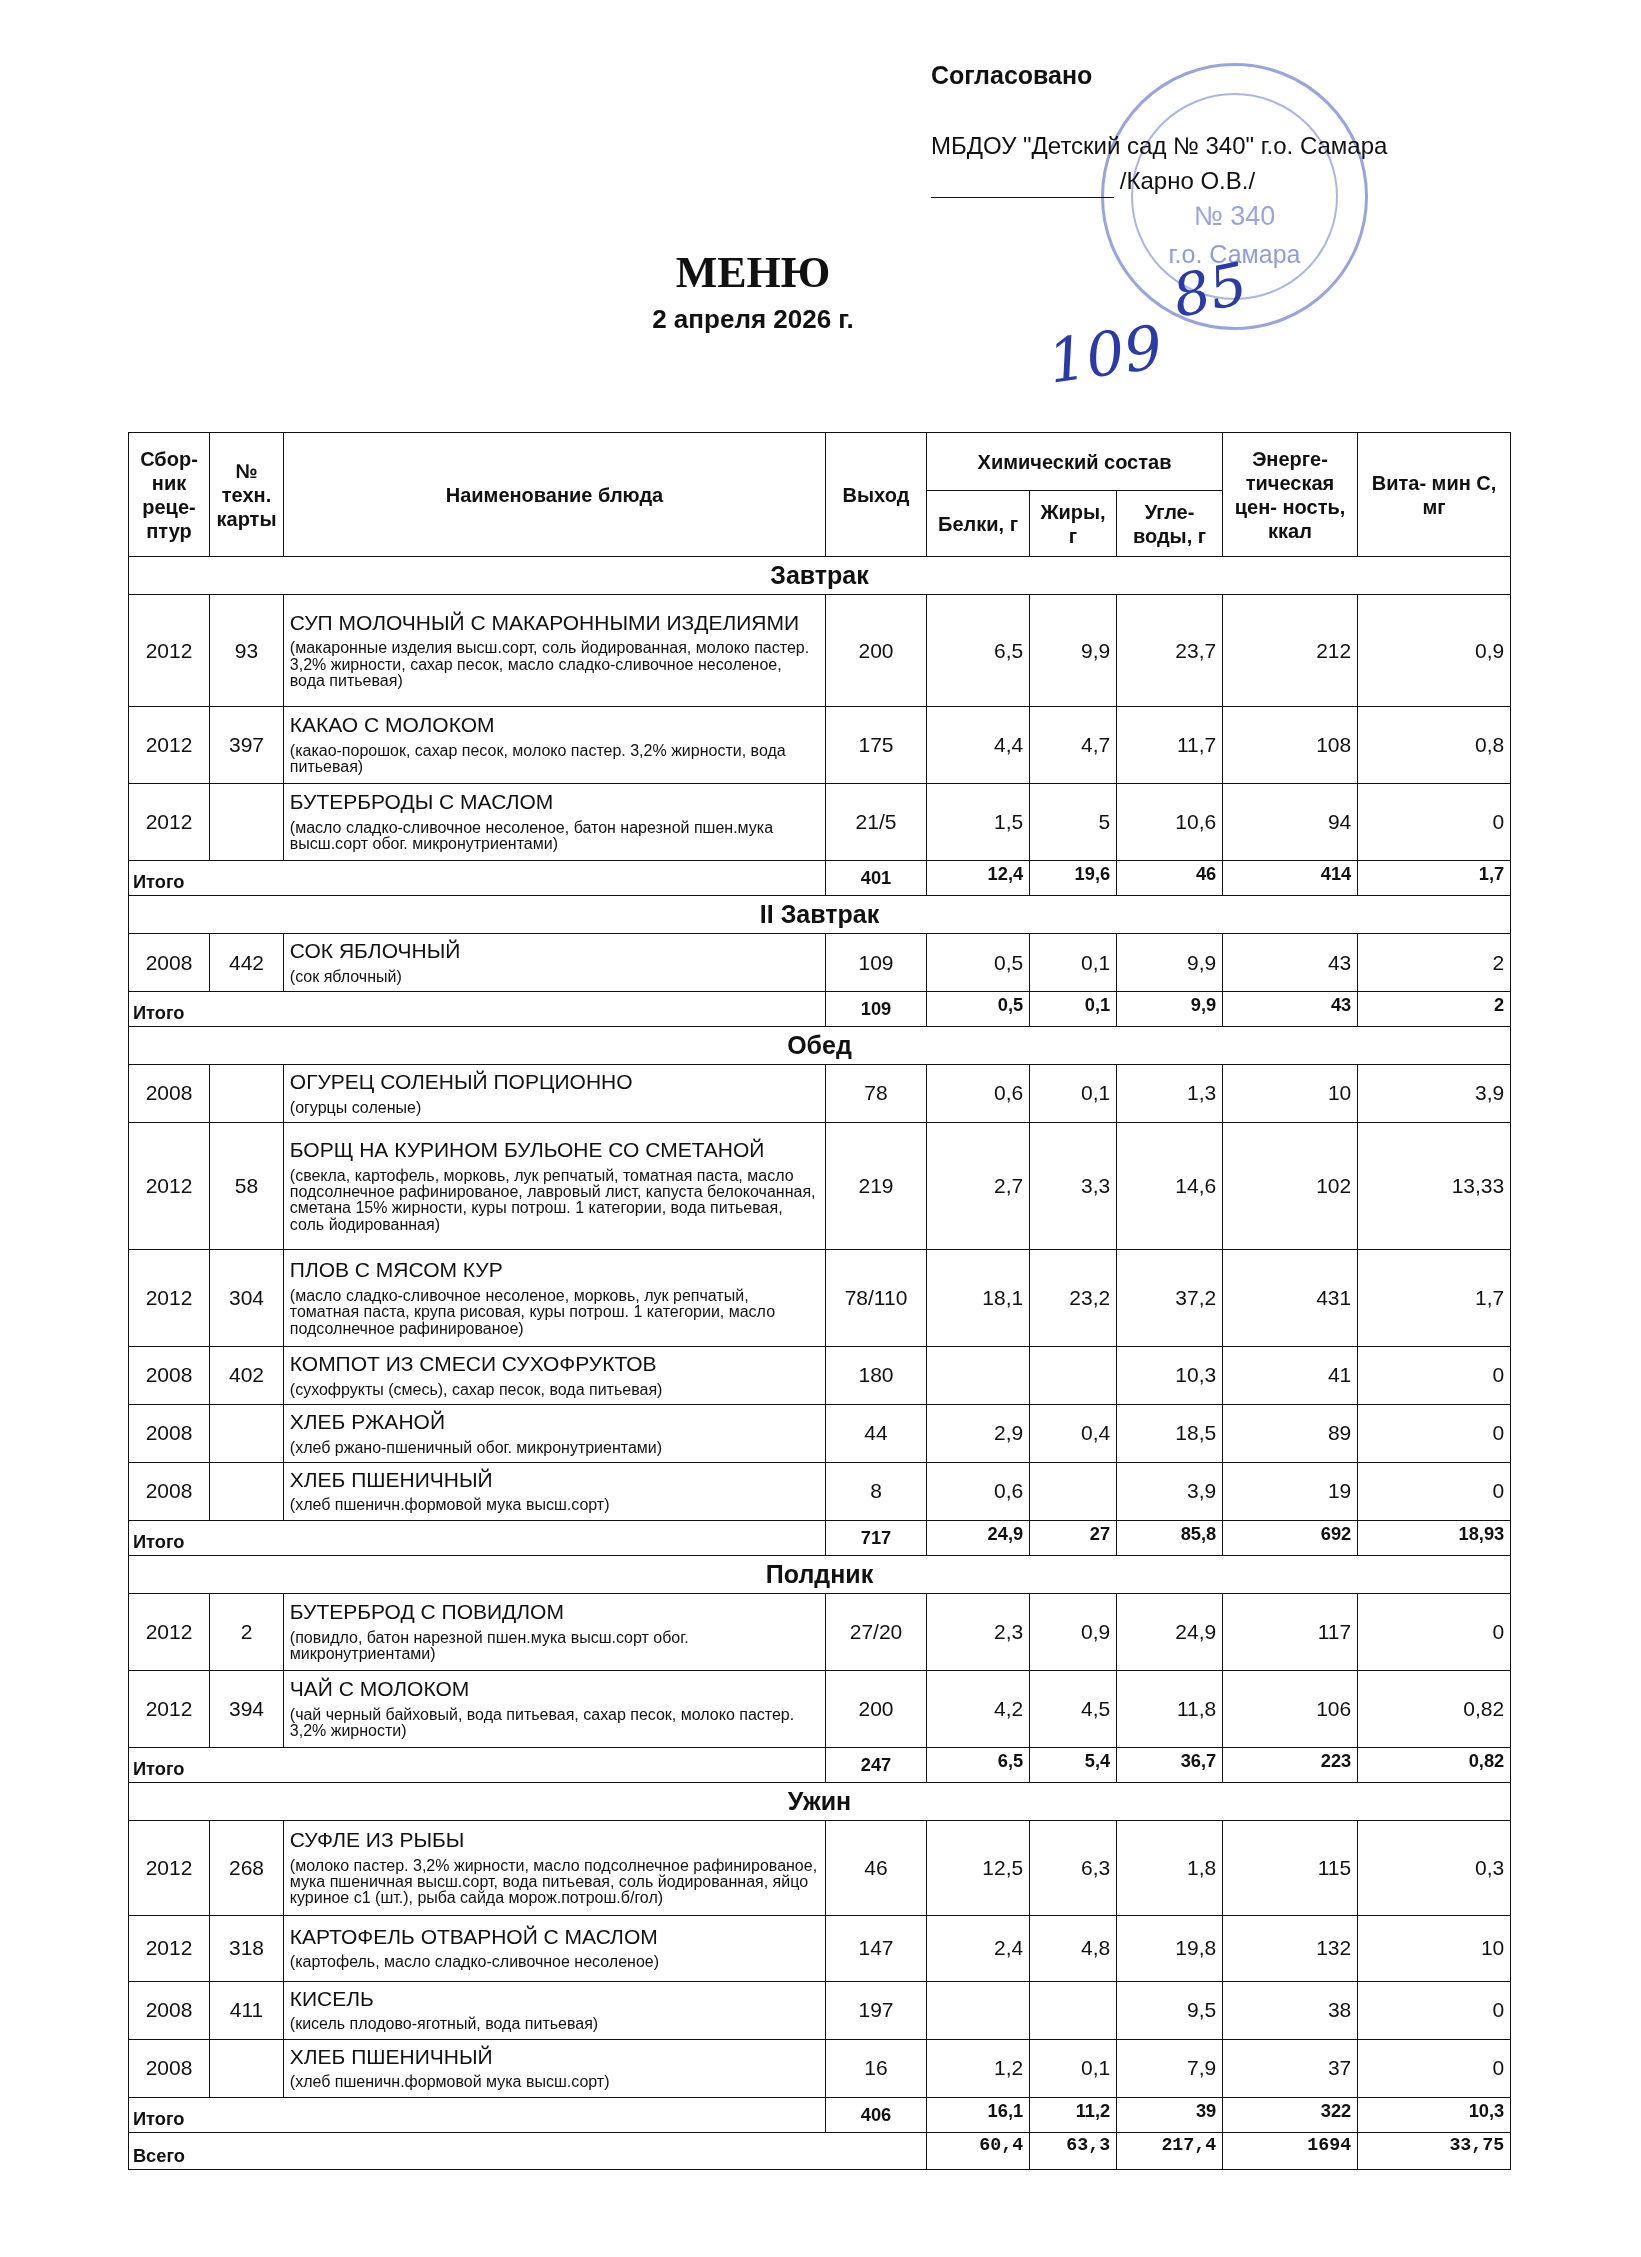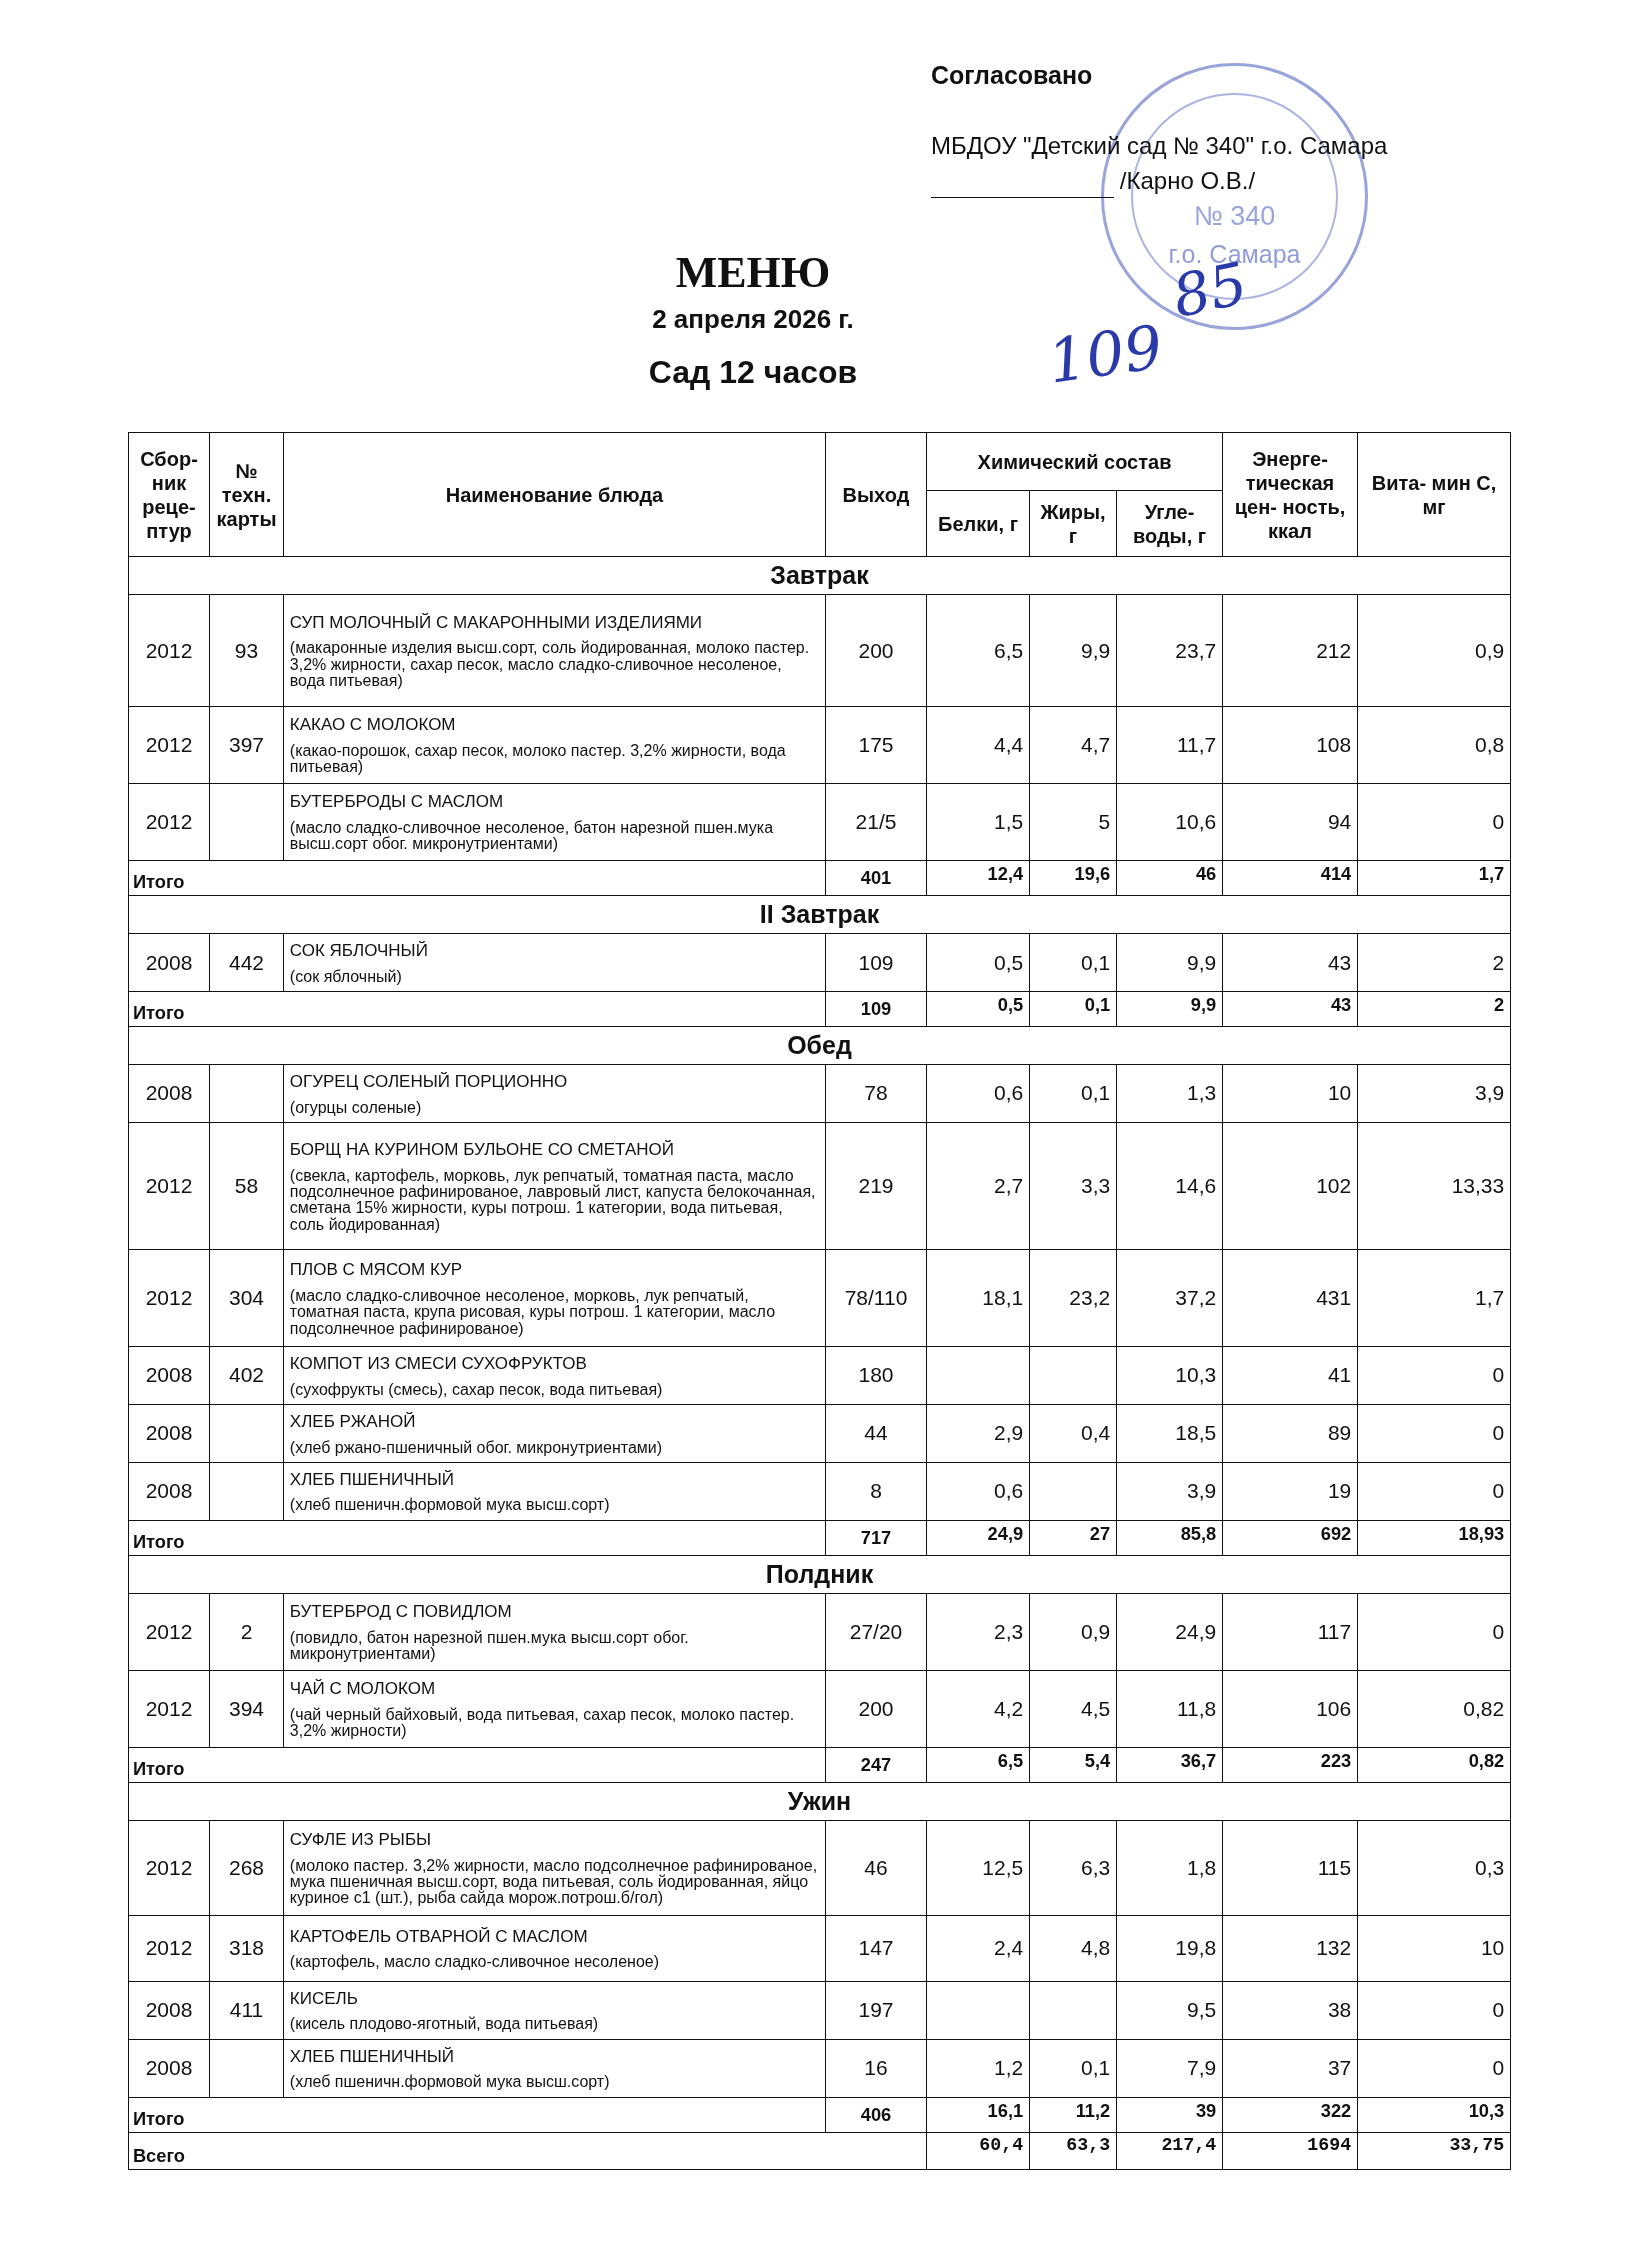--- a/index.html
+++ b/index.html
@@ -31,21 +31,21 @@
   .date { font-weight: bold; font-size: 26px; line-height: 39px; }
   .group { font-weight: bold; font-size: 32px; line-height: 58px; margin-top: 3.9px; }
 
   table.menu { position: absolute; left: 128px; top: 432px; width: 1383px;
                border-collapse: collapse; table-layout: fixed; }
   .menu td, .menu th { border: 1.9px solid #111; padding: 0 3.9px; vertical-align: middle; }
   .menu th { font-weight: bold; font-size: 20px; line-height: 24px; text-align: center; }
   .menu td.num { text-align: right; font-size: 21px; padding-right: 5.8px; }
   .menu td.ctr { text-align: center; font-size: 21px; }
   .menu td.dish { padding: 3.9px 5.8px 5.8px 5.8px; }
-  .dish-name { font-size: 17px; line-height: 25px; }
+  .dish-name { font-size: 21px; line-height: 25px; }
   .dish-ing { font-size: 16px; line-height: 16.4px; margin-top: 5.8px; }
   .menu tr.section td { text-align: center; font-weight: bold; font-size: 25px; height: 37px; }
   .menu tr.total td { font-weight: bold; font-size: 18.3px; margin-top: 23px; }
   .menu tr.total td.label { text-align: left; vertical-align: bottom; padding-bottom: 1.9px; }
   .menu tr.total td.num { vertical-align: top; padding-top: 1.9px; }
   .menu tr.total { height: 35px; }
   .menu tr.grand td { font-weight: bold; font-size: 18.3px; }
   .menu tr.grand td.label { text-align: left; vertical-align: bottom; padding-bottom: 1.9px; }
   .menu tr.grand td.num { vertical-align: top; padding-top: 1.9px; font-family: Liberation Mono, monospace; }
   .menu tr.grand { height: 37px; margin-left: 8px; }
@@ -63,21 +63,20 @@
   <div class="line">
     <span class="sig-underline"></span><span>/Карно О.В./</span>
   </div>
 </div>
 <div class="handwriting hw-85">85</div>
 <div class="handwriting hw-109">109</div>
 
 <div class="title-block">
   <div class="title">МЕНЮ</div>
   <div class="date">2 апреля 2026 г.</div>
-  <div class="group">Сад 12 часов</div>
 </div>
 
 <table class="menu">
   <colgroup>
     <col style="width:81px">
       <col style="width:74px">
       <col style="width:542px">
       <col style="width:101px">
     <col style="width:103px">
       <col style="width:87px">

